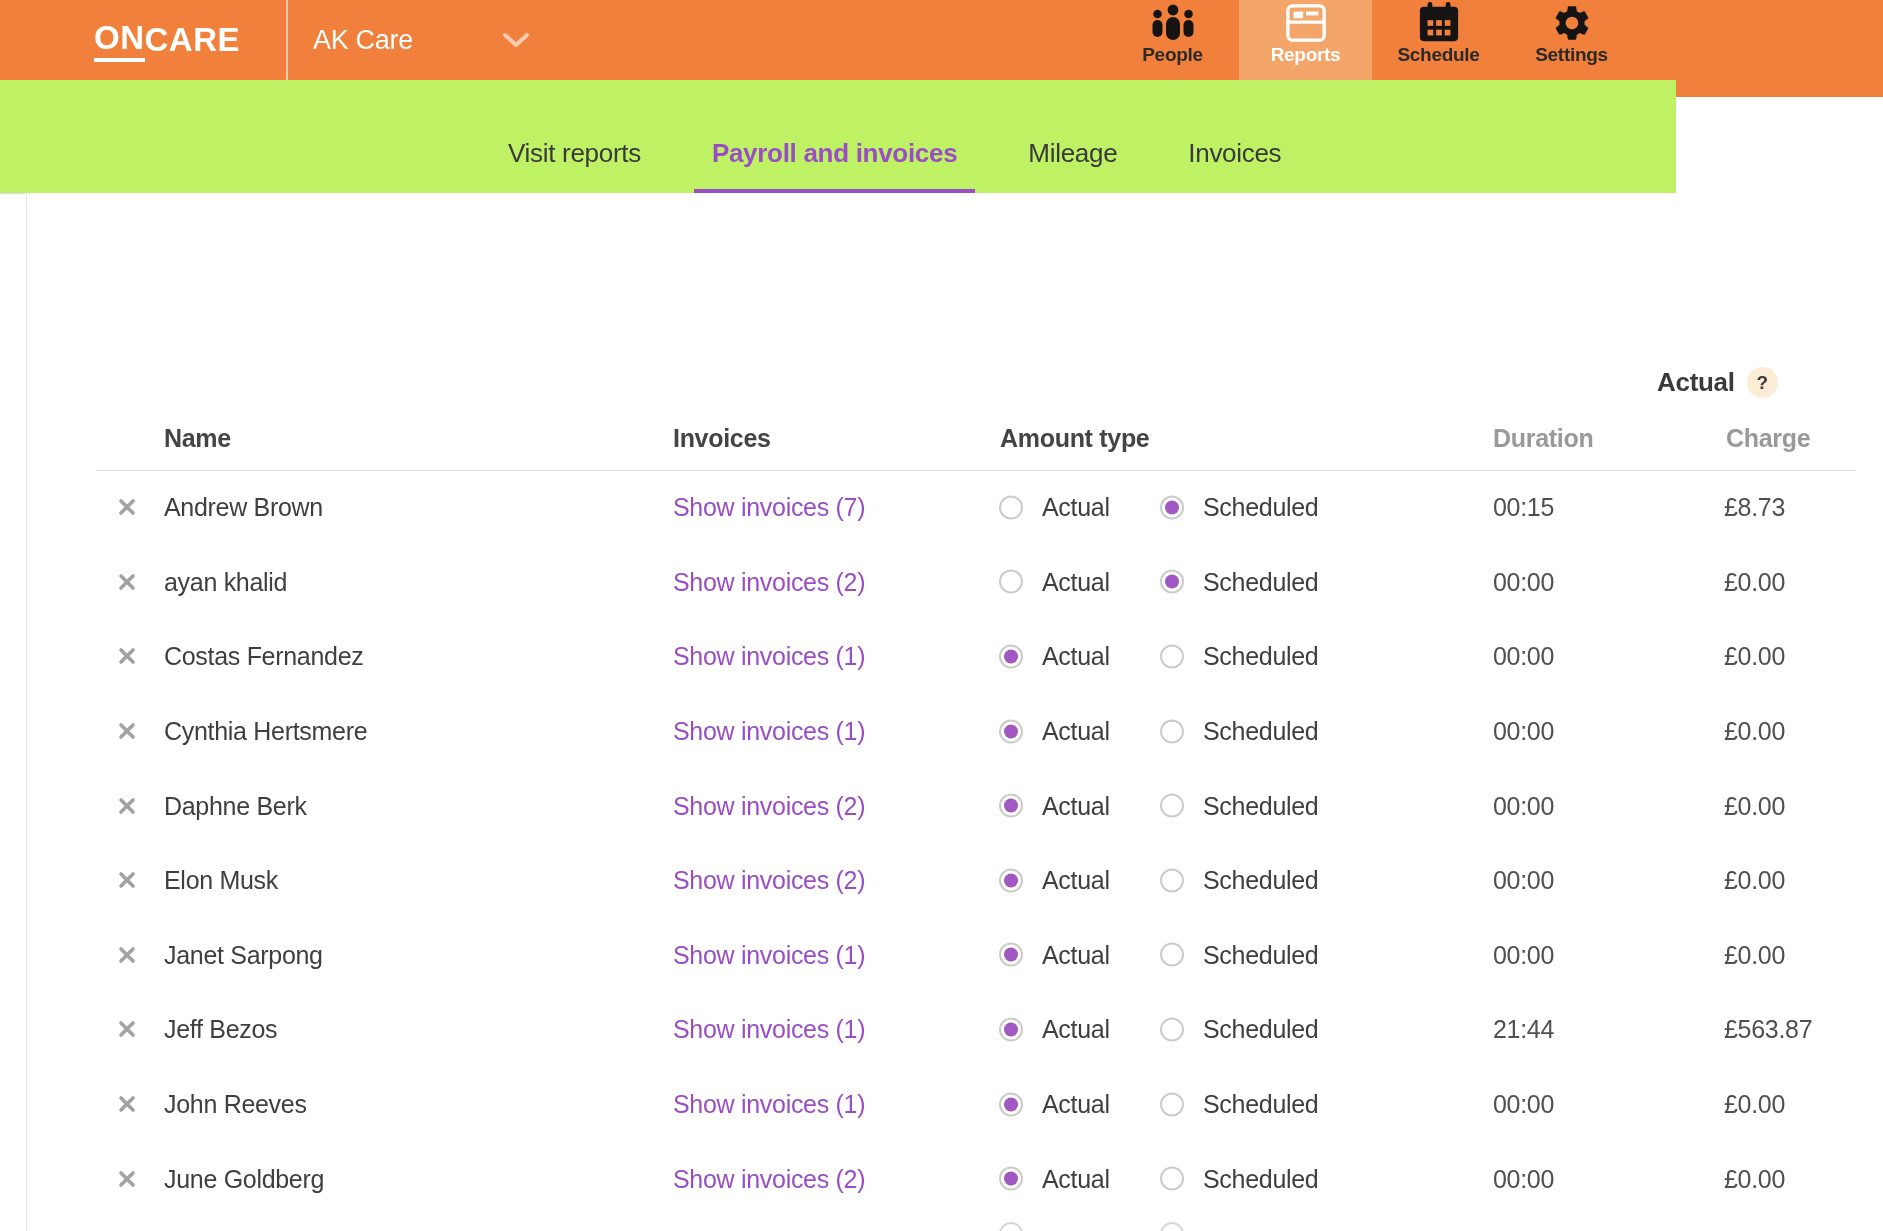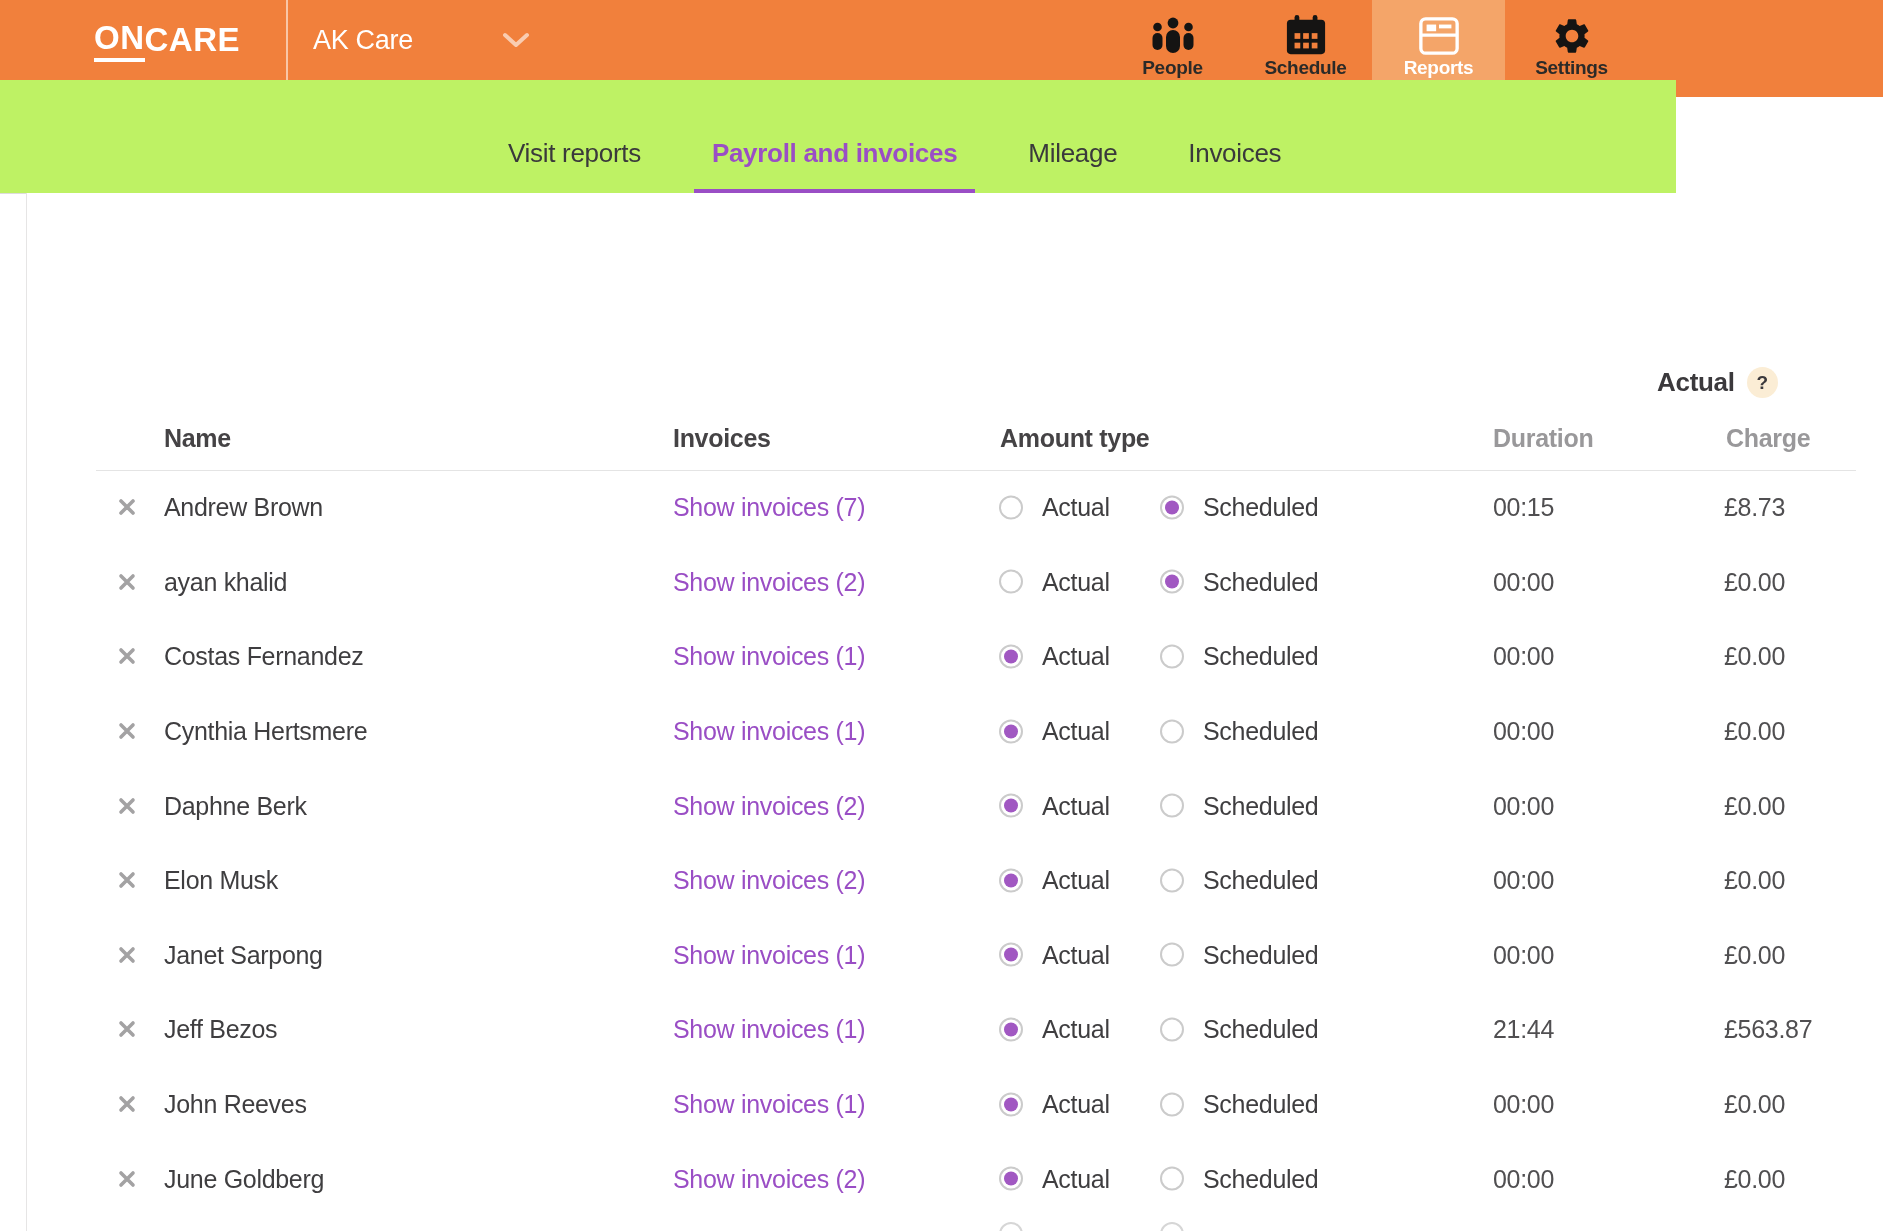--- a/index.html
+++ b/index.html
@@ -20,21 +20,21 @@
   .app-header{position:absolute;left:0;top:0;width:1883px;height:97px;background:var(--header-bg);}
   .logo{position:absolute;left:94px;top:0;height:80px;display:flex;align-items:center;
     color:#fff;font-size:33px;font-weight:800;letter-spacing:.5px;}
   .logo .on{border-bottom:4px solid #fff;padding-bottom:1px;}
   .org-divider{position:absolute;left:286px;top:0;width:2px;height:80px;background:rgba(255,255,255,.55);}
   .org-name{position:absolute;left:313px;top:0;height:80px;display:flex;align-items:center;
     color:#fff;font-size:27px;font-weight:400;}
   .org-chevron{position:absolute;left:502px;top:32px;}
   .nav-tabs{position:absolute;left:1106px;top:0;height:80px;display:flex;}
   .nav-tab{width:133px;height:80px;display:flex;flex-direction:column;align-items:center;
-    justify-content:flex-start;padding-top:16px;cursor:pointer;color:#1E1D1B;}
+    justify-content:flex-start;padding-top:3px;cursor:pointer;color:#1E1D1B;}
   .nav-tab .nicon{height:40px;display:flex;align-items:center;justify-content:center;}
   .nav-tab .nlabel{font-size:19px;font-weight:700;margin-top:1px;color:#2B2A28;}
   .nav-tab.selected{background:var(--header-sel);color:#fff;}
   .nav-tab.selected .nlabel{color:#fff;}
   
   .subnav{position:absolute;left:0;top:80px;width:1676px;height:113px;background:#bef264;}
   .subnav-row{position:absolute;left:490px;top:37px;display:flex;gap:35px;}
   .subnav-tab{height:76px;display:flex;align-items:center;padding:0 18px;font-size:26px;
     color:#3A393B;cursor:pointer;border-bottom:4px solid transparent;}
   .subnav-tab.selected{color:var(--accent);font-weight:700;border-bottom-color:var(--accent);}
@@ -92,47 +92,47 @@
           <circle cx="23" cy="7" r="5.4"></circle>
             <rect x="16" y="14" width="14" height="23" rx="7"></rect>
           <circle cx="7.5" cy="11" r="4.3"></circle>
             <rect x="2.5" y="17" width="10" height="17" rx="5"></rect>
           <circle cx="38.5" cy="11" r="4.3"></circle>
             <rect x="33.5" y="17" width="10" height="17" rx="5"></rect>
         </svg>
       </span>
       <span class="nlabel">People</span>
     </div>
+    <div class="nav-tab selected">
+      <span class="nicon">
+        <svg width="42" height="42" viewBox="0 0 44 44">
+          <rect x="3" y="4" width="38" height="36" rx="5" fill="none" stroke="#fff" stroke-width="3.5"></rect>
+          <rect x="9" y="10" width="10" height="7" fill="#fff"></rect>
+          <rect x="22" y="10" width="13" height="4" fill="#fff"></rect>
+          <line x1="4" y1="21" x2="40" y2="21" stroke="#fff" stroke-width="3.5"></line>
+        </svg>
+      </span>
+      <span class="nlabel">Reports</span>
+    </div>
     <div class="nav-tab">
       <span class="nicon">
         <svg width="42" height="42" viewBox="0 0 44 44">
           <rect x="10" y="0" width="5" height="9" rx="2.5" fill="#151413"></rect>
           <rect x="29" y="0" width="5" height="9" rx="2.5" fill="#151413"></rect>
           <rect x="2" y="5" width="40" height="36" rx="4" fill="#151413"></rect>
           <rect x="10" y="19" width="6" height="6" fill="#F1803C"></rect>
             <rect x="19" y="19" width="6" height="6" fill="#F1803C"></rect>
             <rect x="28" y="19" width="6" height="6" fill="#F1803C"></rect>
           <rect x="10" y="29" width="6" height="6" fill="#F1803C"></rect>
             <rect x="19" y="29" width="6" height="6" fill="#F1803C"></rect>
             <rect x="28" y="29" width="6" height="6" fill="#F1803C"></rect>
         </svg>
       </span>
       <span class="nlabel">Schedule</span>
     </div>
-    <div class="nav-tab selected">
-      <span class="nicon">
-        <svg width="42" height="42" viewBox="0 0 44 44">
-          <rect x="3" y="4" width="38" height="36" rx="5" fill="none" stroke="#fff" stroke-width="3.5"></rect>
-          <rect x="9" y="10" width="10" height="7" fill="#fff"></rect>
-          <rect x="22" y="10" width="13" height="4" fill="#fff"></rect>
-          <line x1="4" y1="21" x2="40" y2="21" stroke="#fff" stroke-width="3.5"></line>
-        </svg>
-      </span>
-      <span class="nlabel">Reports</span>
-    </div>
     <div class="nav-tab">
       <span class="nicon">
         <svg width="42" height="42" viewBox="0 0 24 24" fill="#151413">
           <path d="M19.14,12.94c0.04-0.3,0.06-0.61,0.06-0.94c0-0.32-0.02-0.64-0.07-0.94l2.03-1.58c0.18-0.14,0.23-0.41,0.12-0.61 l-1.92-3.32c-0.12-0.22-0.37-0.29-0.59-0.22l-2.39,0.96c-0.5-0.38-1.03-0.7-1.62-0.94L14.4,2.81c-0.04-0.24-0.24-0.41-0.48-0.41 h-3.84c-0.24,0-0.43,0.17-0.47,0.41L9.25,5.35C8.66,5.59,8.12,5.92,7.63,6.29L5.24,5.33c-0.22-0.08-0.47,0-0.59,0.22L2.74,8.87 C2.62,9.08,2.66,9.34,2.86,9.48l2.03,1.58C4.84,11.36,4.8,11.69,4.8,12s0.02,0.64,0.07,0.94l-2.03,1.58 c-0.18,0.14-0.23,0.41-0.12,0.61l1.92,3.32c0.12,0.22,0.37,0.29,0.59,0.22l2.39-0.96c0.5,0.38,1.03,0.7,1.62,0.94l0.36,2.54 c0.05,0.24,0.24,0.41,0.48,0.41h3.84c0.24,0,0.44-0.17,0.47-0.41l0.36-2.54c0.59-0.24,1.13-0.56,1.62-0.94l2.39,0.96 c0.22,0.08,0.47,0,0.59-0.22l1.92-3.32c0.12-0.22,0.07-0.47-0.12-0.61L19.14,12.94z M12,15.6c-1.98,0-3.6-1.62-3.6-3.6 s1.62-3.6,3.6-3.6s3.6,1.62,3.6,3.6S13.98,15.6,12,15.6z"></path>
         </svg>
       </span>
       <span class="nlabel">Settings</span>
     </div>
   </div>
 </div>

